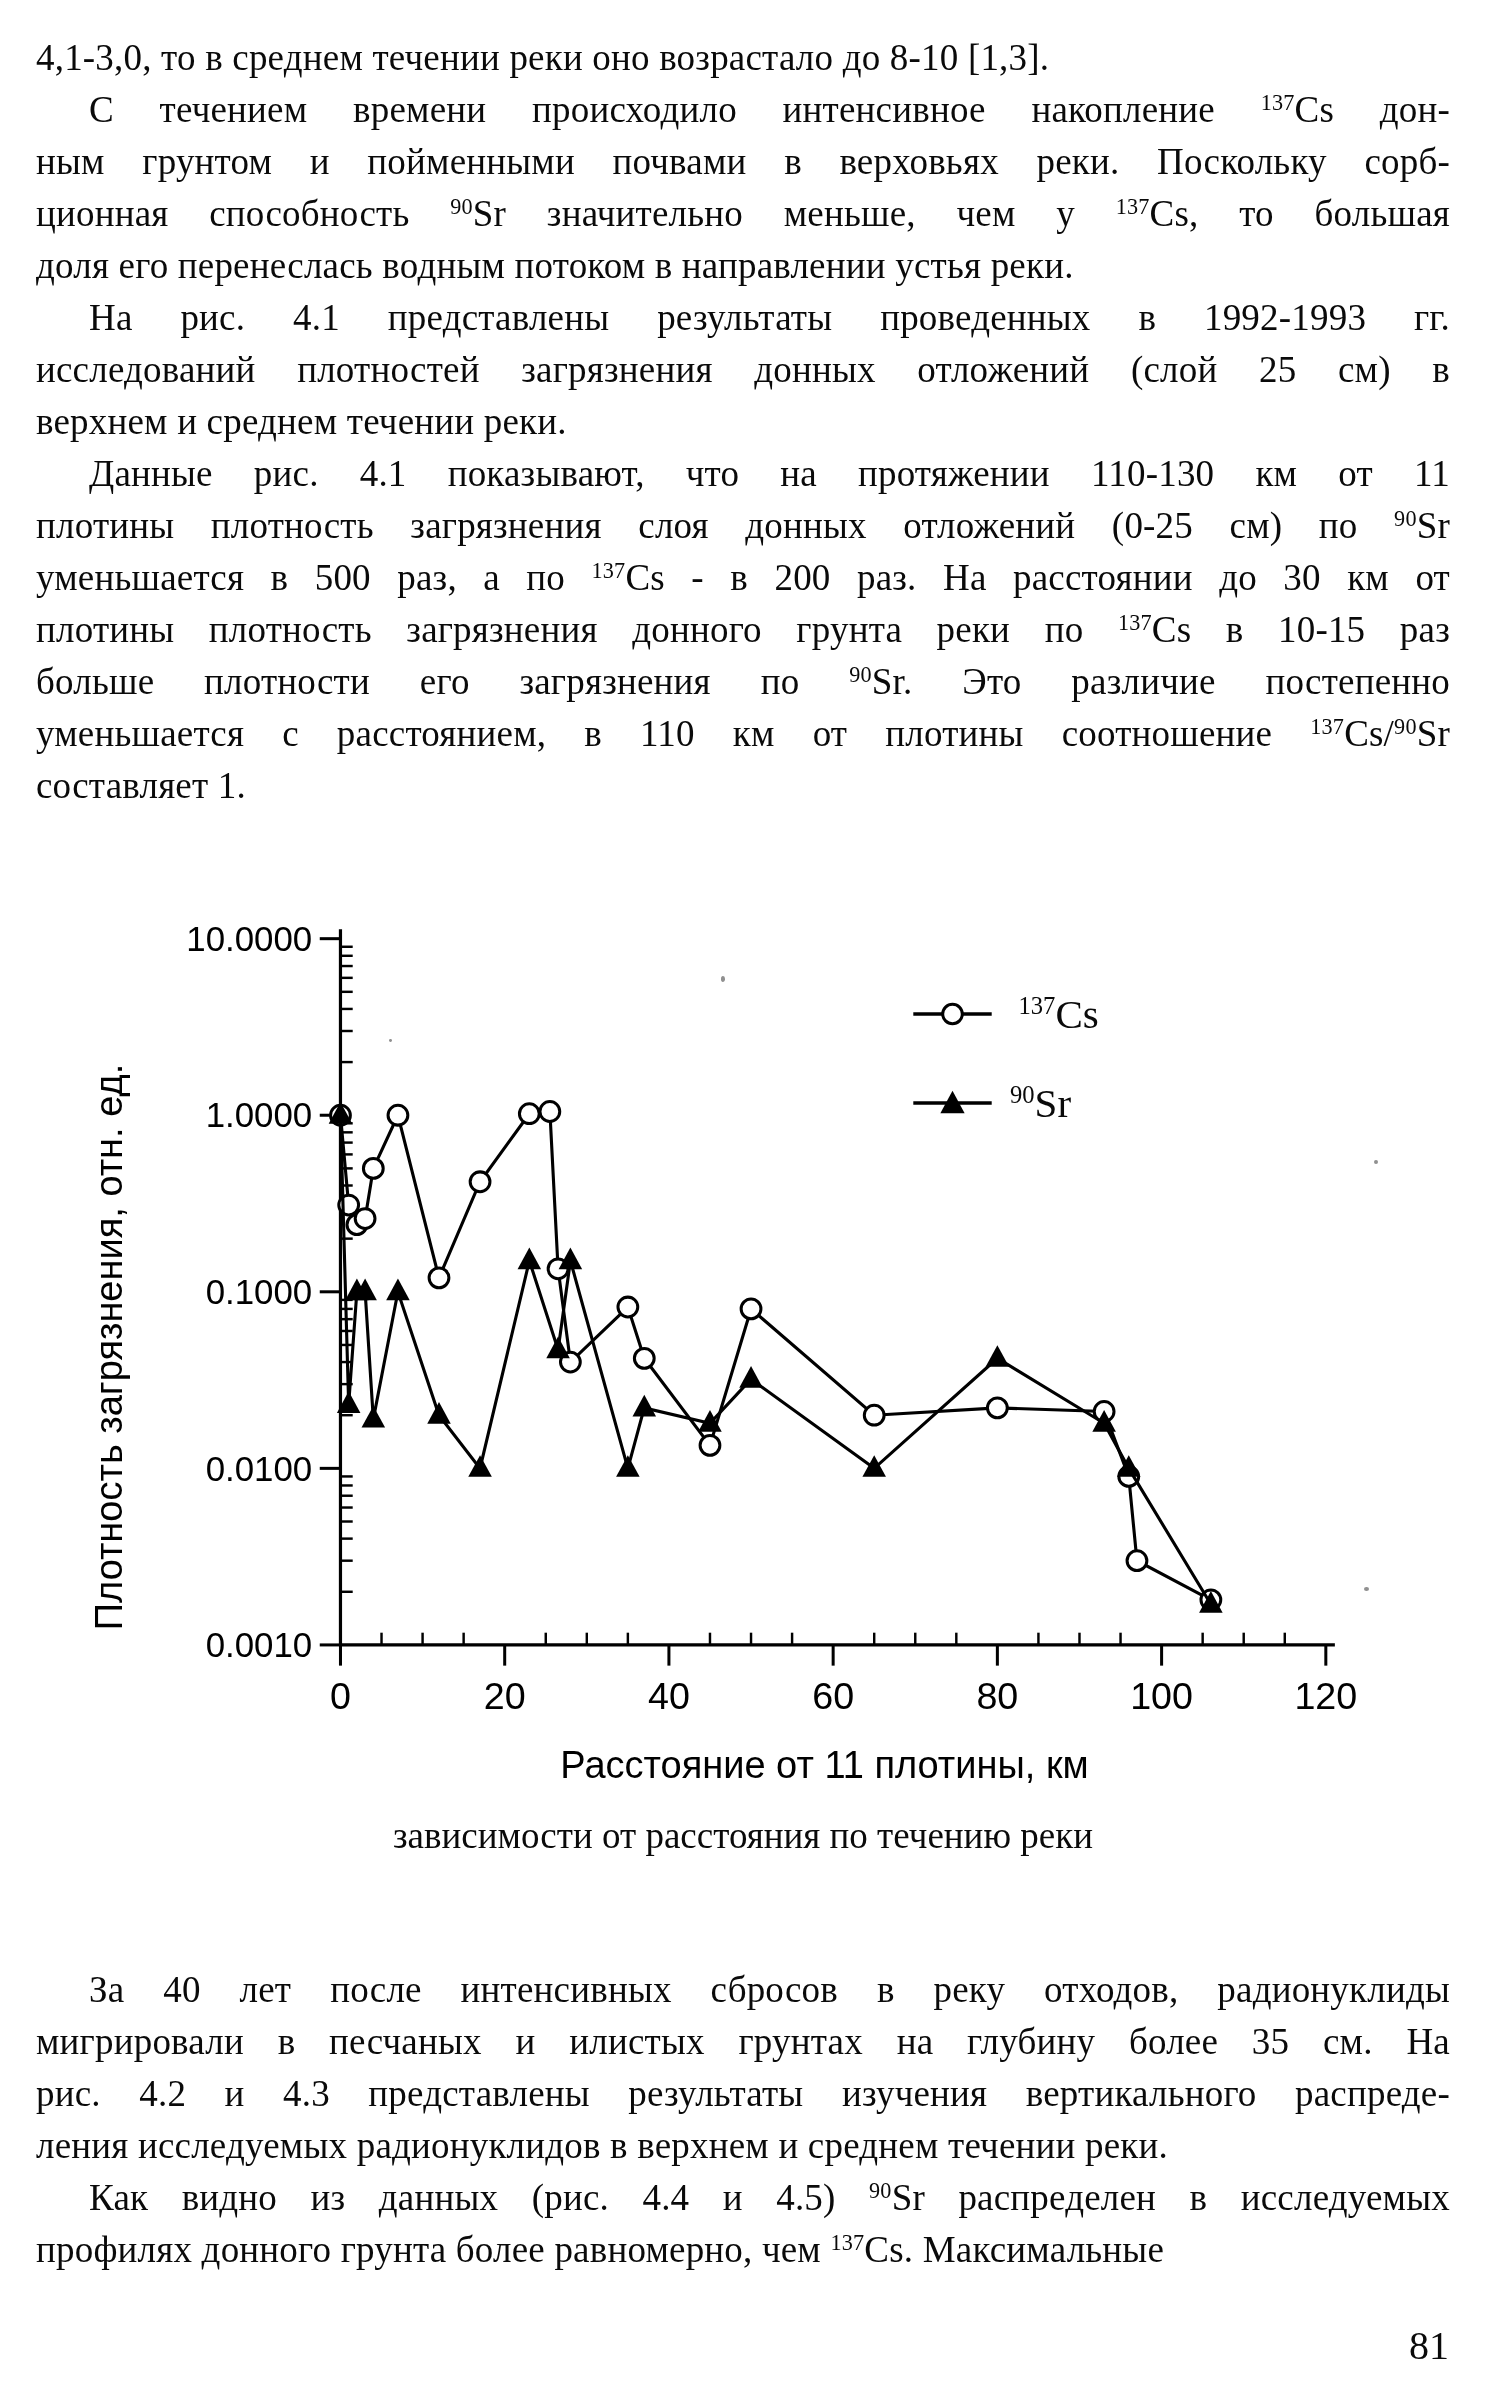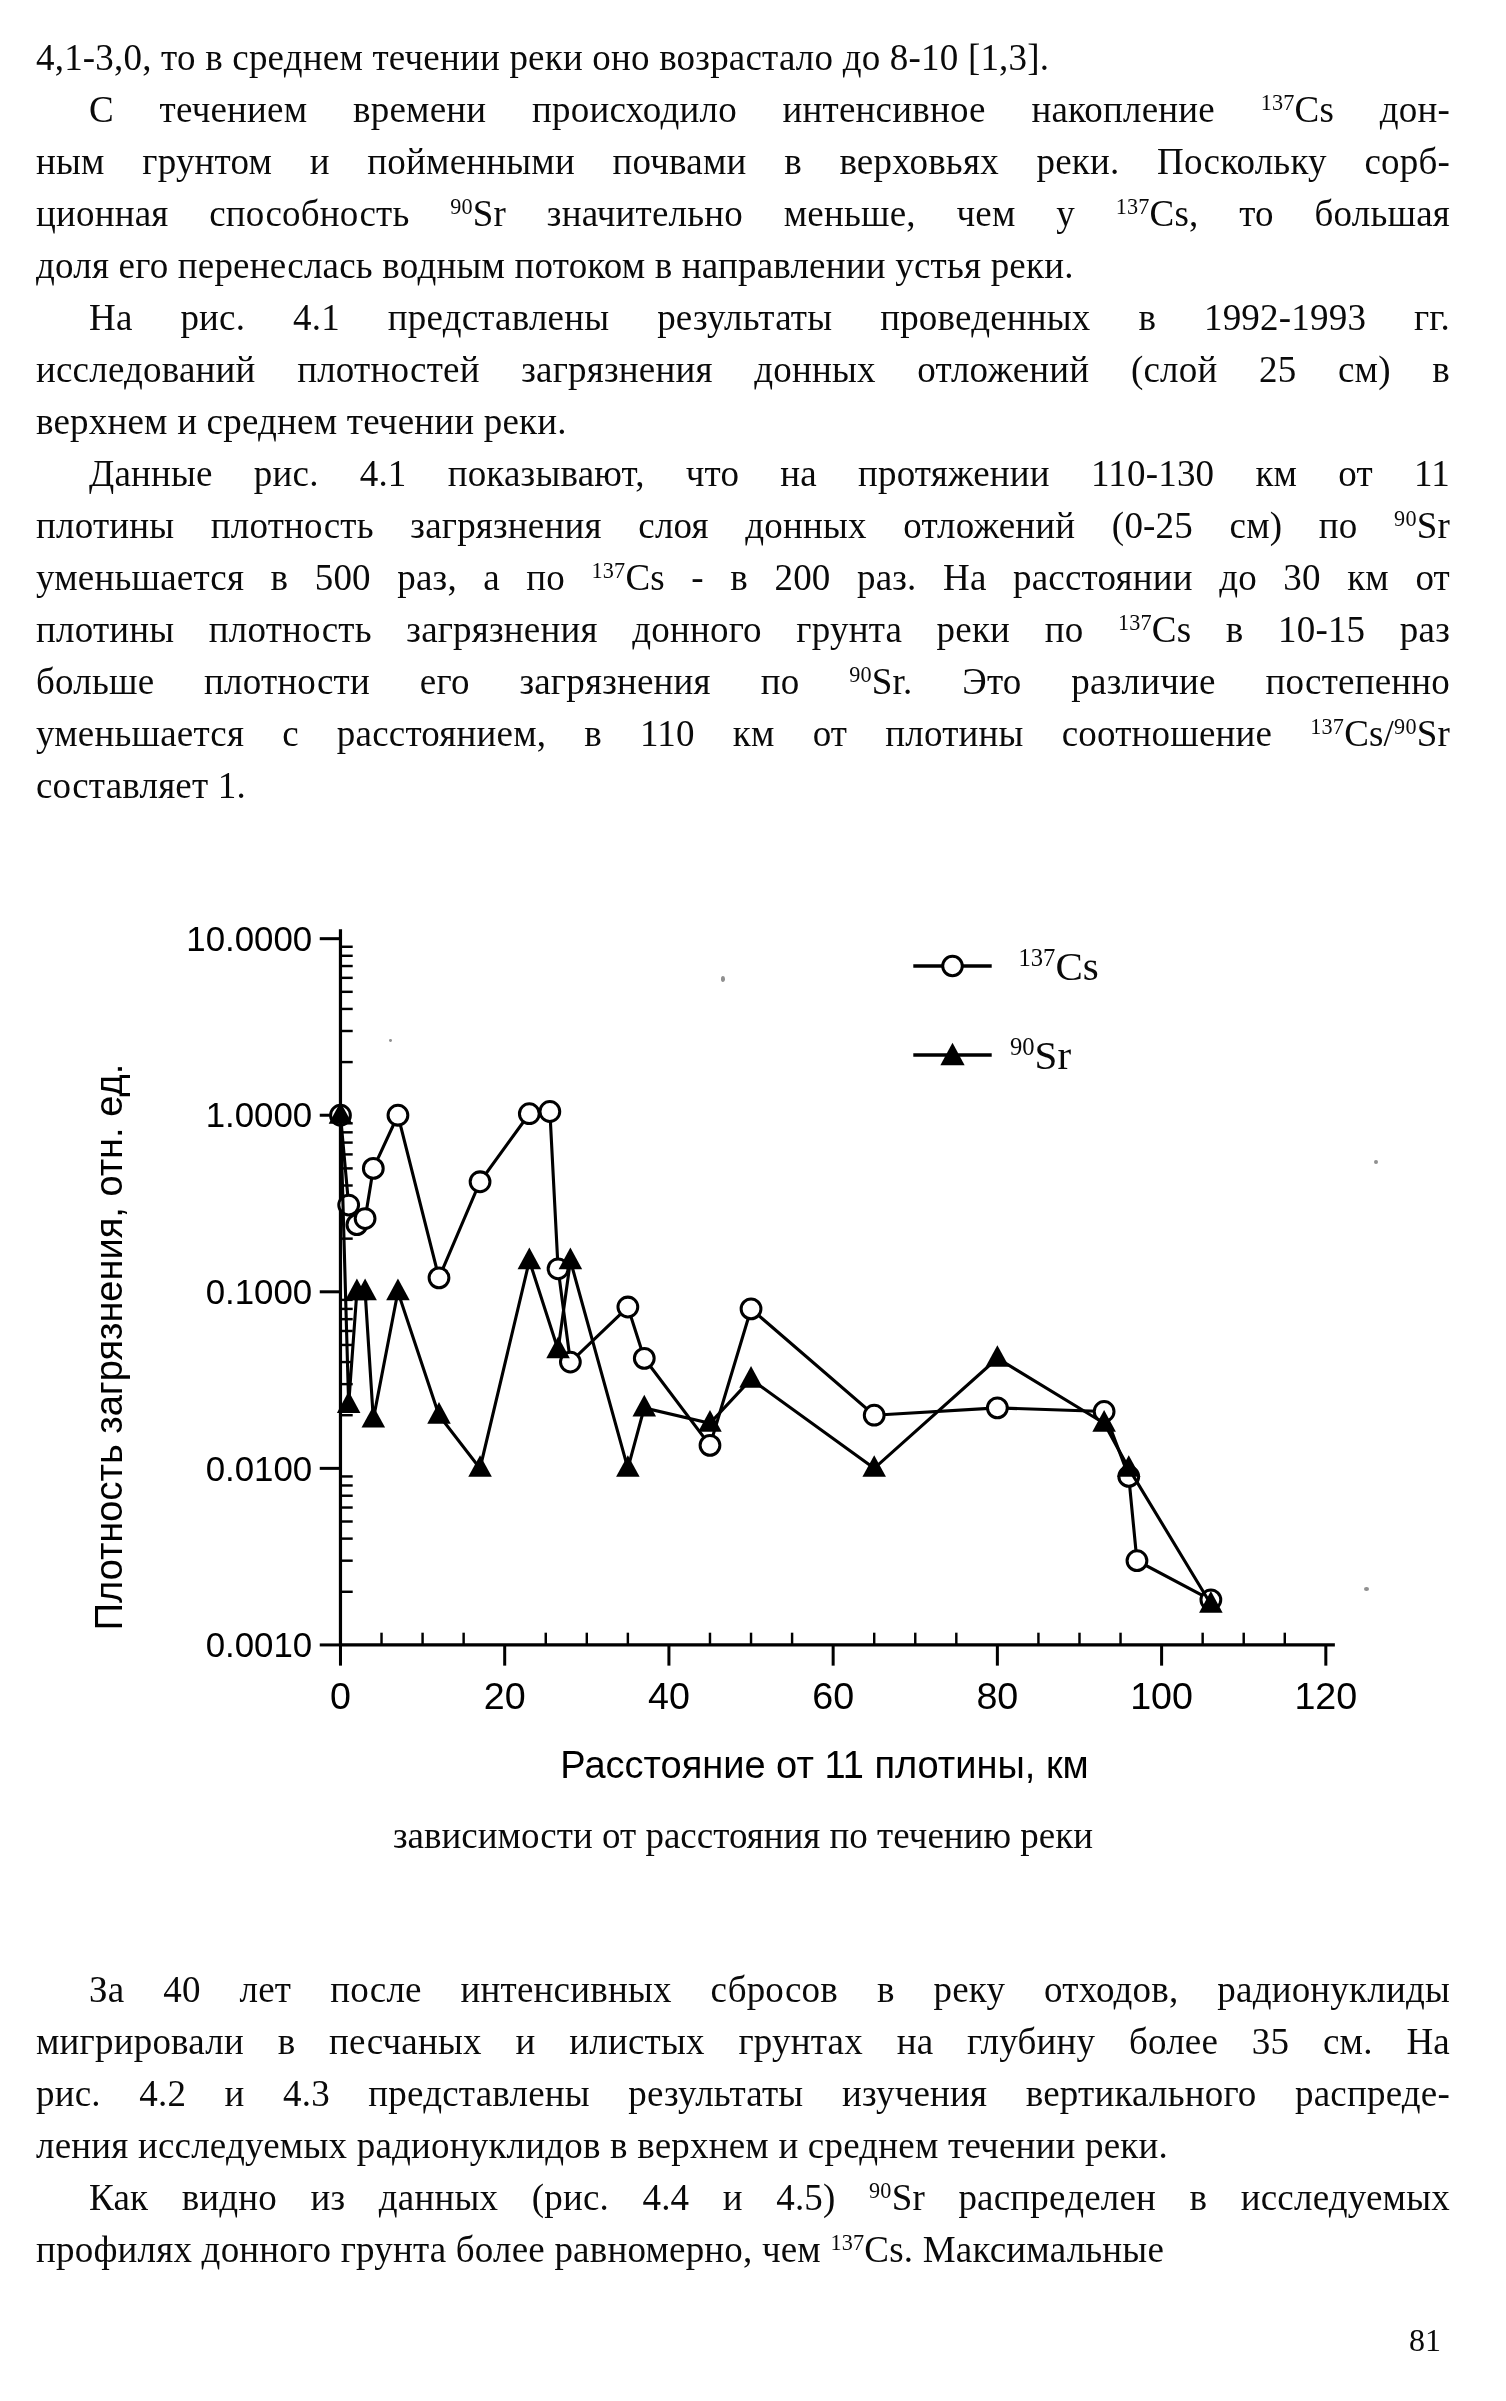--- a/index.html
+++ b/index.html
@@ -16,29 +16,29 @@
   sup{font-size:60%;position:relative;top:-0.55em;vertical-align:baseline;line-height:0;}
   b{font-weight:bold;}
 
   
   #chart-svg{position:absolute;left:56px;top:885px;}
   .axis-title{position:absolute;font-family:"Liberation Sans",sans-serif;
               font-size:38px;color:#000;}
   #x-axis-title{left:363px;top:1744px;width:923px;text-align:center;}
   #y-axis-title{left:109px;top:1347px;white-space:nowrap;
                 transform:translate(-50%,-50%) rotate(-90deg);}
-  .legend{position:absolute;left:911px;top:939px;}
+  .legend{position:absolute;left:911px;top:987px;}
   .legend-row{display:flex;align-items:center;gap:24.5px;height:53px;}
   .legend-row + .legend-row{margin-top:36px;gap:16px;}
   .legend-label{font-family:"Liberation Serif",serif;font-size:41px;}
 
   .caption{position:absolute;left:36px;top:1810px;width:1414px;}
   .cap-line{font-size:37px;line-height:52px;text-align:center;}
 
-  .page-number{position:absolute;left:1409px;top:2322px;font-size:32px;}
+  .page-number{position:absolute;left:1409px;top:2322px;font-size:40px;}
 
   .speck{position:absolute;background:#555;border-radius:50%;opacity:.65;}
 </style>
 </head>
 <body>
 
 <div class="page">
 
   <div class="body-text" id="top-text">
       <div class="paragraph">

